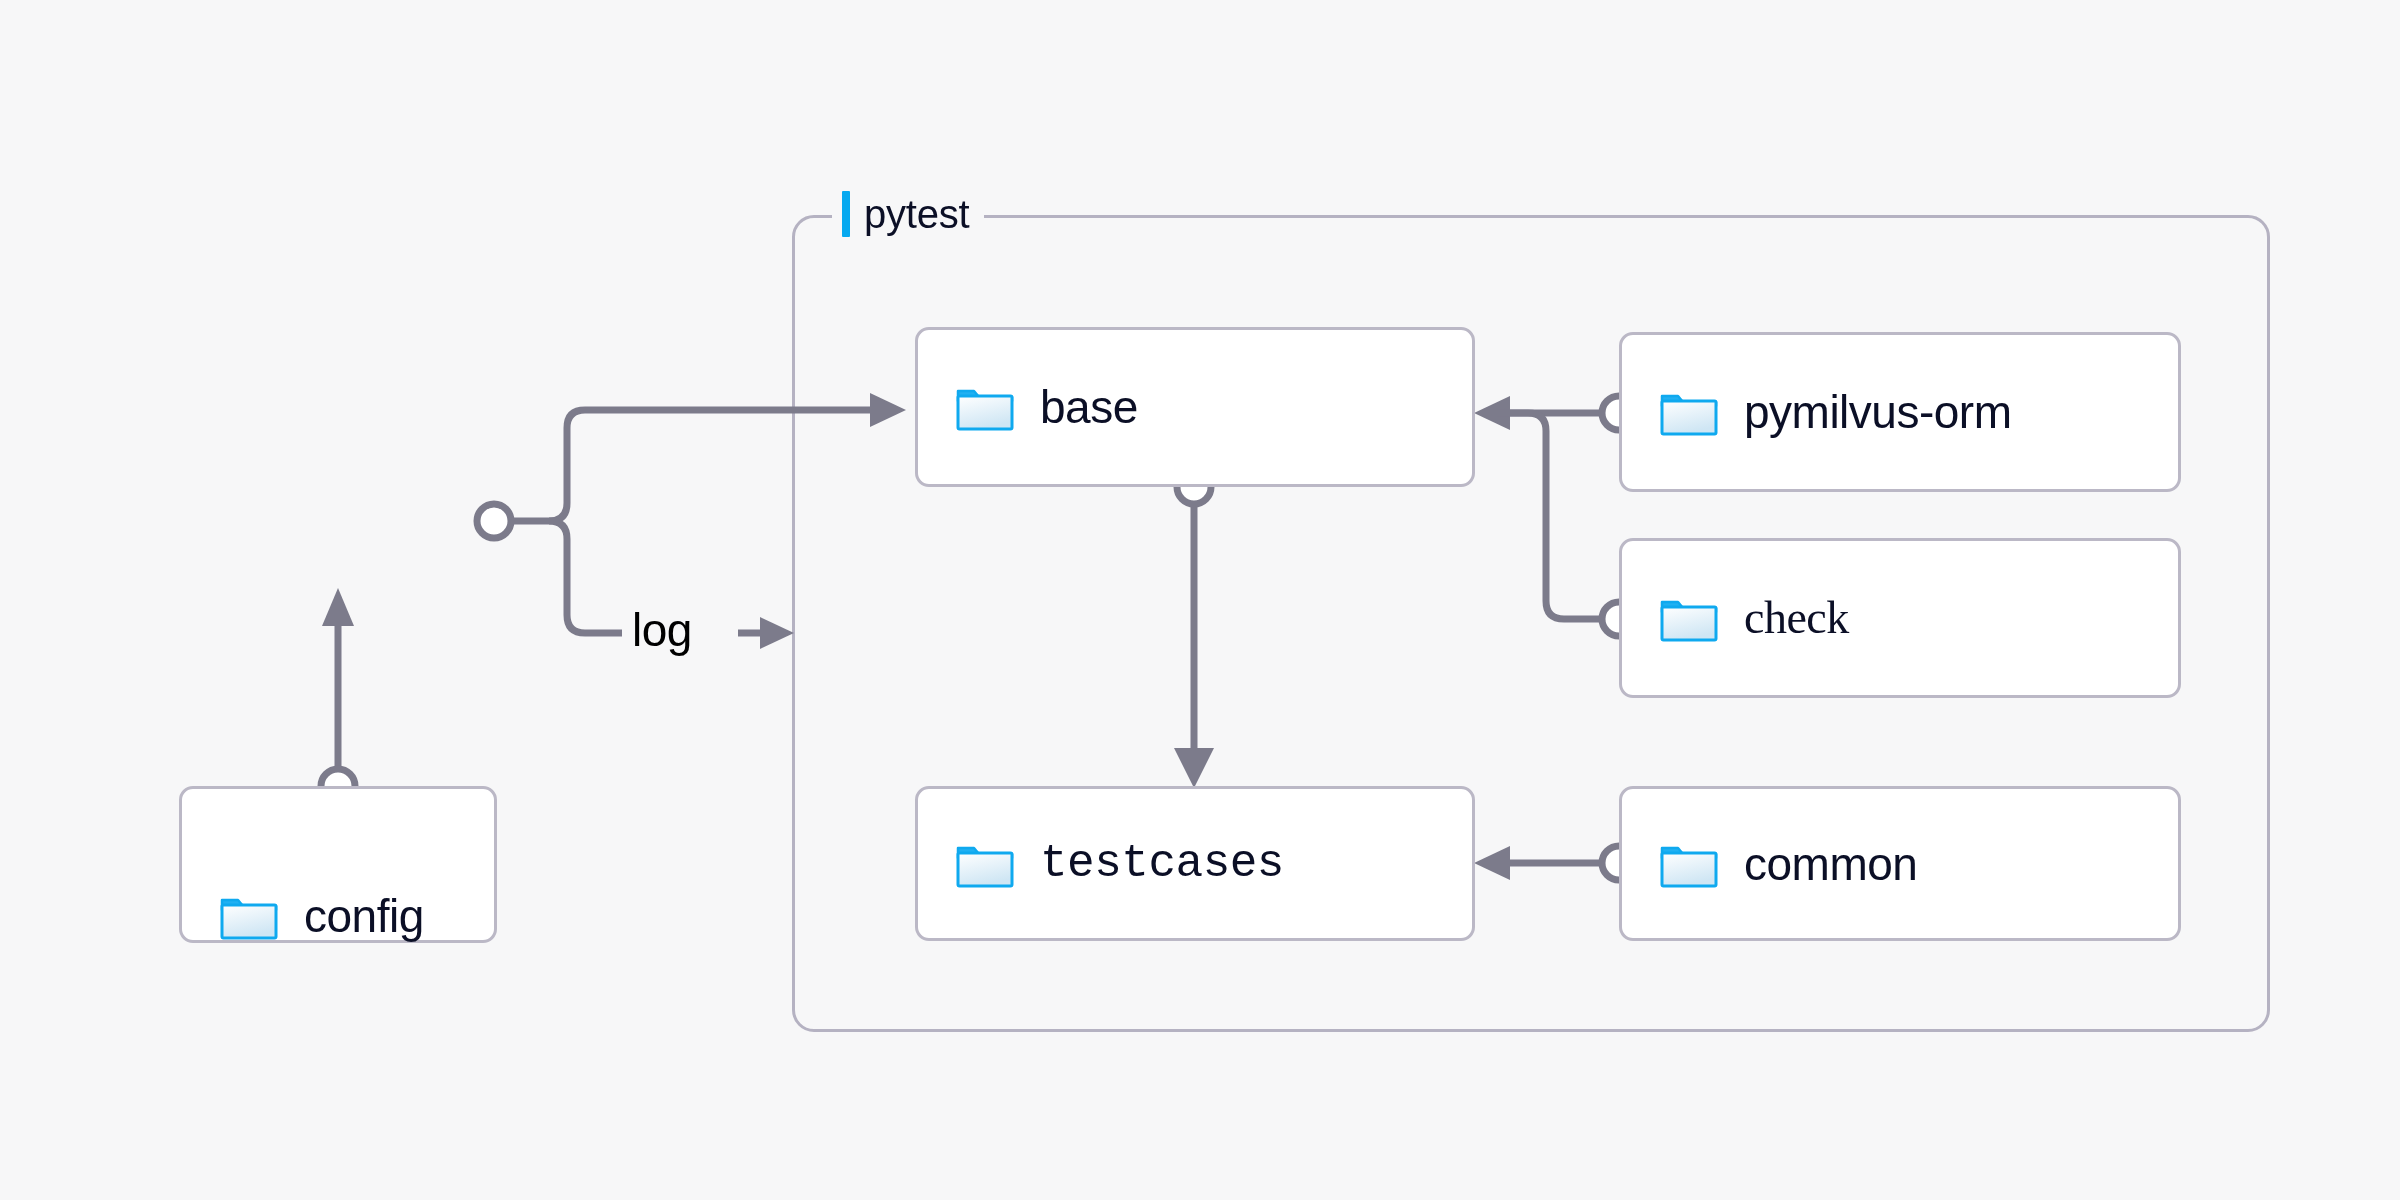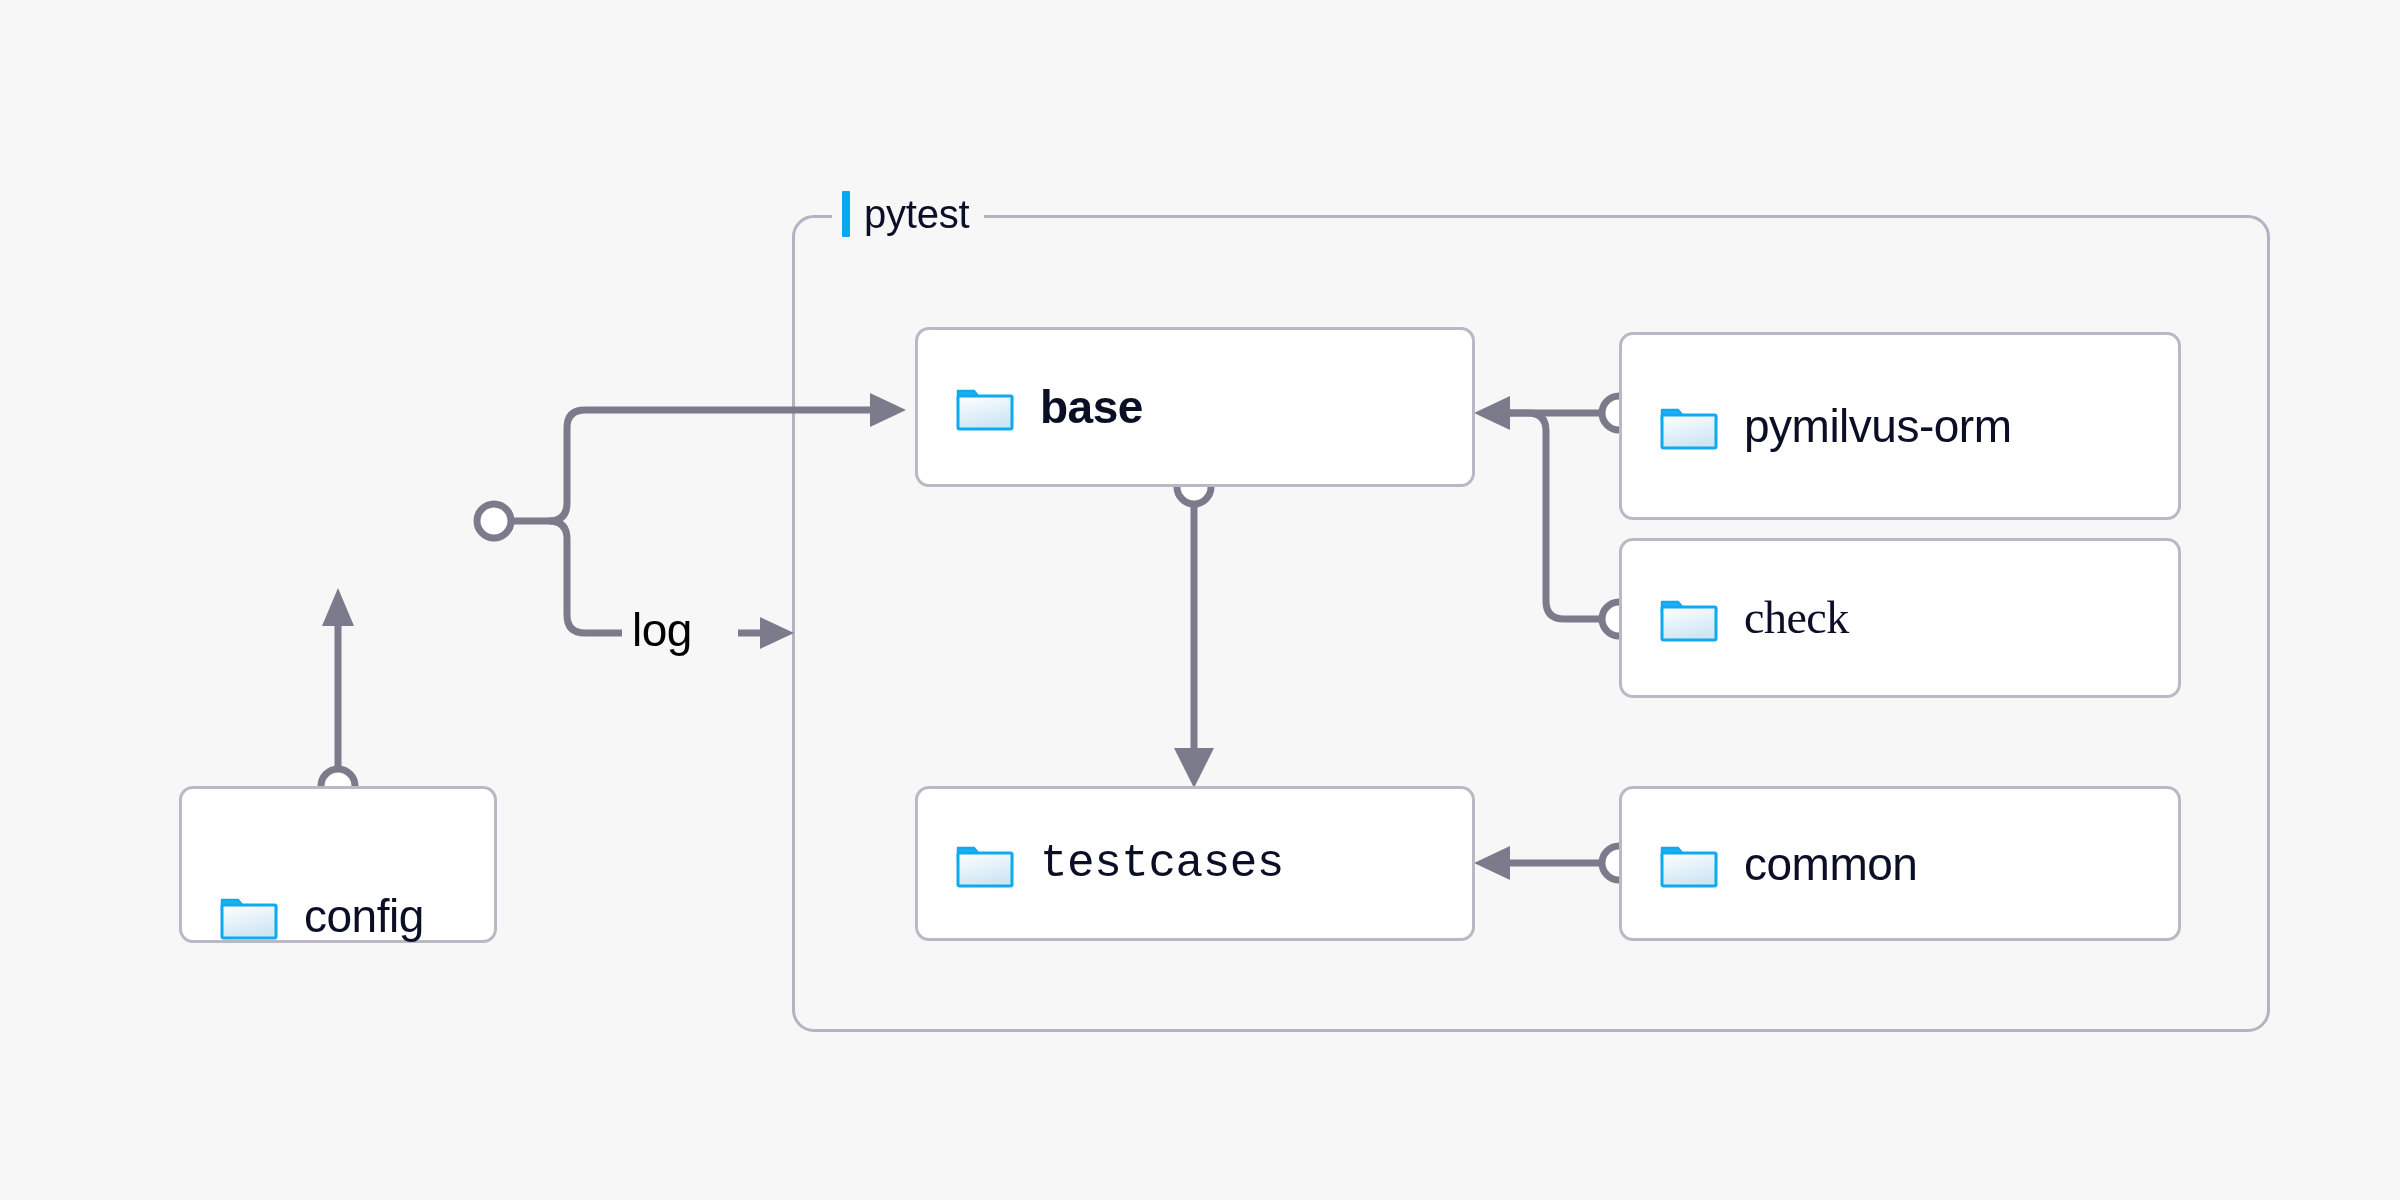--- a/index.html
+++ b/index.html
@@ -195,21 +195,21 @@
               <stop offset="100%" stop-color="#cfe6f4"></stop>
           </linearGradient>
         </defs>
         <path d="M2 8 h16 l5 6 h33 v4 H2 Z" fill="#21b0f2" stroke="#0fa9ef" stroke-width="2.5" stroke-linejoin="round"></path>
         <rect x="2" y="13" width="54" height="33" rx="1.5" fill="url(#fg2)" stroke="#0fa9ef" stroke-width="3"></rect>
       </svg>
       <span class="node-label">config</span>
     </div>
   </div>
 
-  <div class="node" style="left:893px; top:327px; width:560px; height:160px;font-weight:bold;">
+  <div class="node" style="left:893px; top:327px; width:560px; height:160px;">
     <div class="node-inner">
       <svg class="folder-icon" viewBox="0 0 58 48">
         <defs>
           <linearGradient id="fg3" x1="0" y1="0" x2="0.35" y2="1">
             <stop offset="0%" stop-color="#ffffff"></stop>
               <stop offset="100%" stop-color="#cfe6f4"></stop>
           </linearGradient>
         </defs>
         <path d="M2 8 h16 l5 6 h33 v4 H2 Z" fill="#21b0f2" stroke="#0fa9ef" stroke-width="2.5" stroke-linejoin="round"></path>
         <rect x="2" y="13" width="54" height="33" rx="1.5" fill="url(#fg3)" stroke="#0fa9ef" stroke-width="3"></rect>
@@ -227,21 +227,21 @@
               <stop offset="100%" stop-color="#cfe6f4"></stop>
           </linearGradient>
         </defs>
         <path d="M2 8 h16 l5 6 h33 v4 H2 Z" fill="#21b0f2" stroke="#0fa9ef" stroke-width="2.5" stroke-linejoin="round"></path>
         <rect x="2" y="13" width="54" height="33" rx="1.5" fill="url(#fg4)" stroke="#0fa9ef" stroke-width="3"></rect>
       </svg>
       <span class="node-label">testcases</span>
     </div>
   </div>
 
-  <div class="node" style="left:1597px; top:332px; width:562px; height:188px;">
+  <div class="node" style="left:1597px; top:332px; width:562px; height:160px;">
     <div class="node-inner">
       <svg class="folder-icon" viewBox="0 0 58 48">
         <defs>
           <linearGradient id="fg5" x1="0" y1="0" x2="0.35" y2="1">
             <stop offset="0%" stop-color="#ffffff"></stop>
               <stop offset="100%" stop-color="#cfe6f4"></stop>
           </linearGradient>
         </defs>
         <path d="M2 8 h16 l5 6 h33 v4 H2 Z" fill="#21b0f2" stroke="#0fa9ef" stroke-width="2.5" stroke-linejoin="round"></path>
         <rect x="2" y="13" width="54" height="33" rx="1.5" fill="url(#fg5)" stroke="#0fa9ef" stroke-width="3"></rect>

